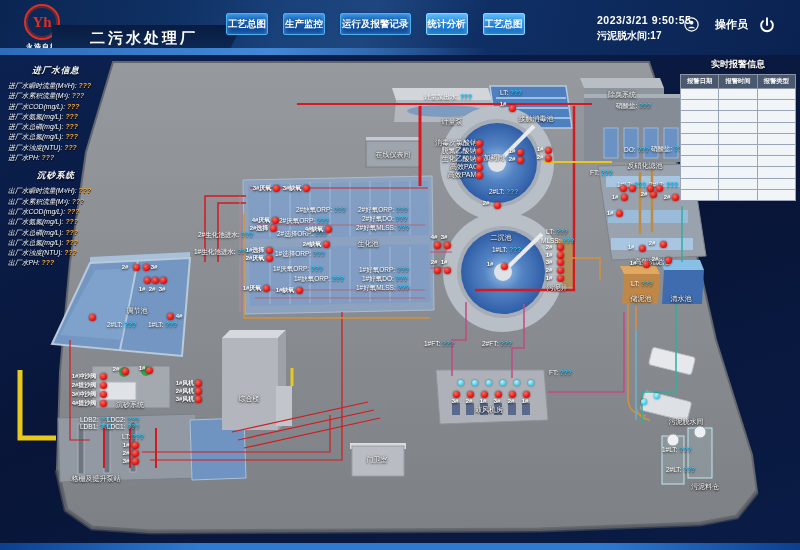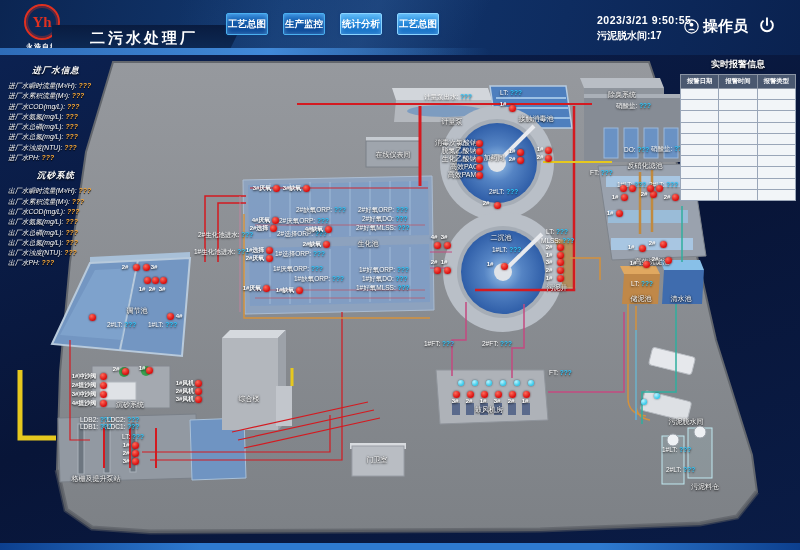--- a/index.html
+++ b/index.html
@@ -23,22 +23,22 @@
     background:linear-gradient(180deg,#091c40,#0d2a56);clip-path:polygon(0 0,100% 0,93% 100%,0 100%);}
   .title-panel h1{margin:4px 0 0 38px;font-size:15px;font-weight:bold;color:#fff;letter-spacing:3px;}
   .nav{position:absolute;left:226px;top:13px;display:flex;gap:15px;}
   .nav-btn{height:20px;line-height:20px;padding:0 1px;font-size:9.5px;font-weight:bold;color:#fff;
     background:linear-gradient(180deg,#2f86d8,#1258a8 45%,#0c4390);border:1px solid #4ab0f0;border-radius:2px;
     box-shadow:inset 0 0 5px rgba(122,200,255,.55),0 0 3px rgba(10,58,128,.8);cursor:pointer;white-space:nowrap;}
   .nav-btn.bright{background:linear-gradient(180deg,#5ab8f6,#2182d6 55%,#156ac0);border-color:#8ad4ff;}
   .hinfo{position:absolute;left:597px;top:14px;color:#fff;}
   .datetime{font-size:10.5px;font-weight:bold;letter-spacing:.5px;}
   .remaining{margin-top:3px;font-size:10px;font-weight:bold;}
-  .operator{position:absolute;left:684px;top:17px;display:flex;align-items:center;gap:4px;color:#fff;
-    font-size:15px;font-weight:bold;cursor:pointer;}
+  .operator{position:absolute;left:684px;top:17px;display:flex;align-items:center;gap:16px;color:#fff;
+    font-size:11px;font-weight:bold;cursor:pointer;}
   .power{position:absolute;left:758px;top:16px;width:20px;height:20px;cursor:pointer;}
   
   .sidebar{position:absolute;left:8px;top:62px;width:110px;z-index:20;font-style:italic;}
   .stitle{width:96px;text-align:center;font-size:8.5px;font-weight:bold;color:#fff;letter-spacing:1px;
     margin:3px 0 4px 0;text-shadow:0 1px 2px #000;}
   .srow{font-size:6.8px;line-height:10.3px;white-space:nowrap;text-shadow:0 1px 1px #000;}
   .sl{color:#fff;}
   .sv{color:var(--sidebar-value,#f0a43c);font-weight:bold;}
   
   .alarm{position:absolute;left:680px;top:58px;width:116px;z-index:20;}
@@ -543,20 +543,21 @@
         <span>Yh</span>
       </div>
       <div class="logo-text">永浩自控</div>
     </div>
     <div class="title-panel">
       <h1>二污水处理厂</h1>
     </div>
     <nav class="nav" id="nav">
         <div class="nav-btn">工艺总图</div>
         <div class="nav-btn">生产监控</div>
+        <div class="nav-btn">运行及报警记录</div>
         <div class="nav-btn bright">统计分析</div>
         <div class="nav-btn bright">工艺总图</div>
       </nav>
     <div class="hinfo">
       <div class="datetime">2023/3/21  9:50:55</div>
       <div class="remaining">污泥脱水间:17</div>
     </div>
     <div class="operator">
       <svg width="15" height="15" viewBox="0 0 14 14">
         <circle cx="7" cy="7" r="6.2" fill="none" stroke="#fff" stroke-width="1.1"></circle>

